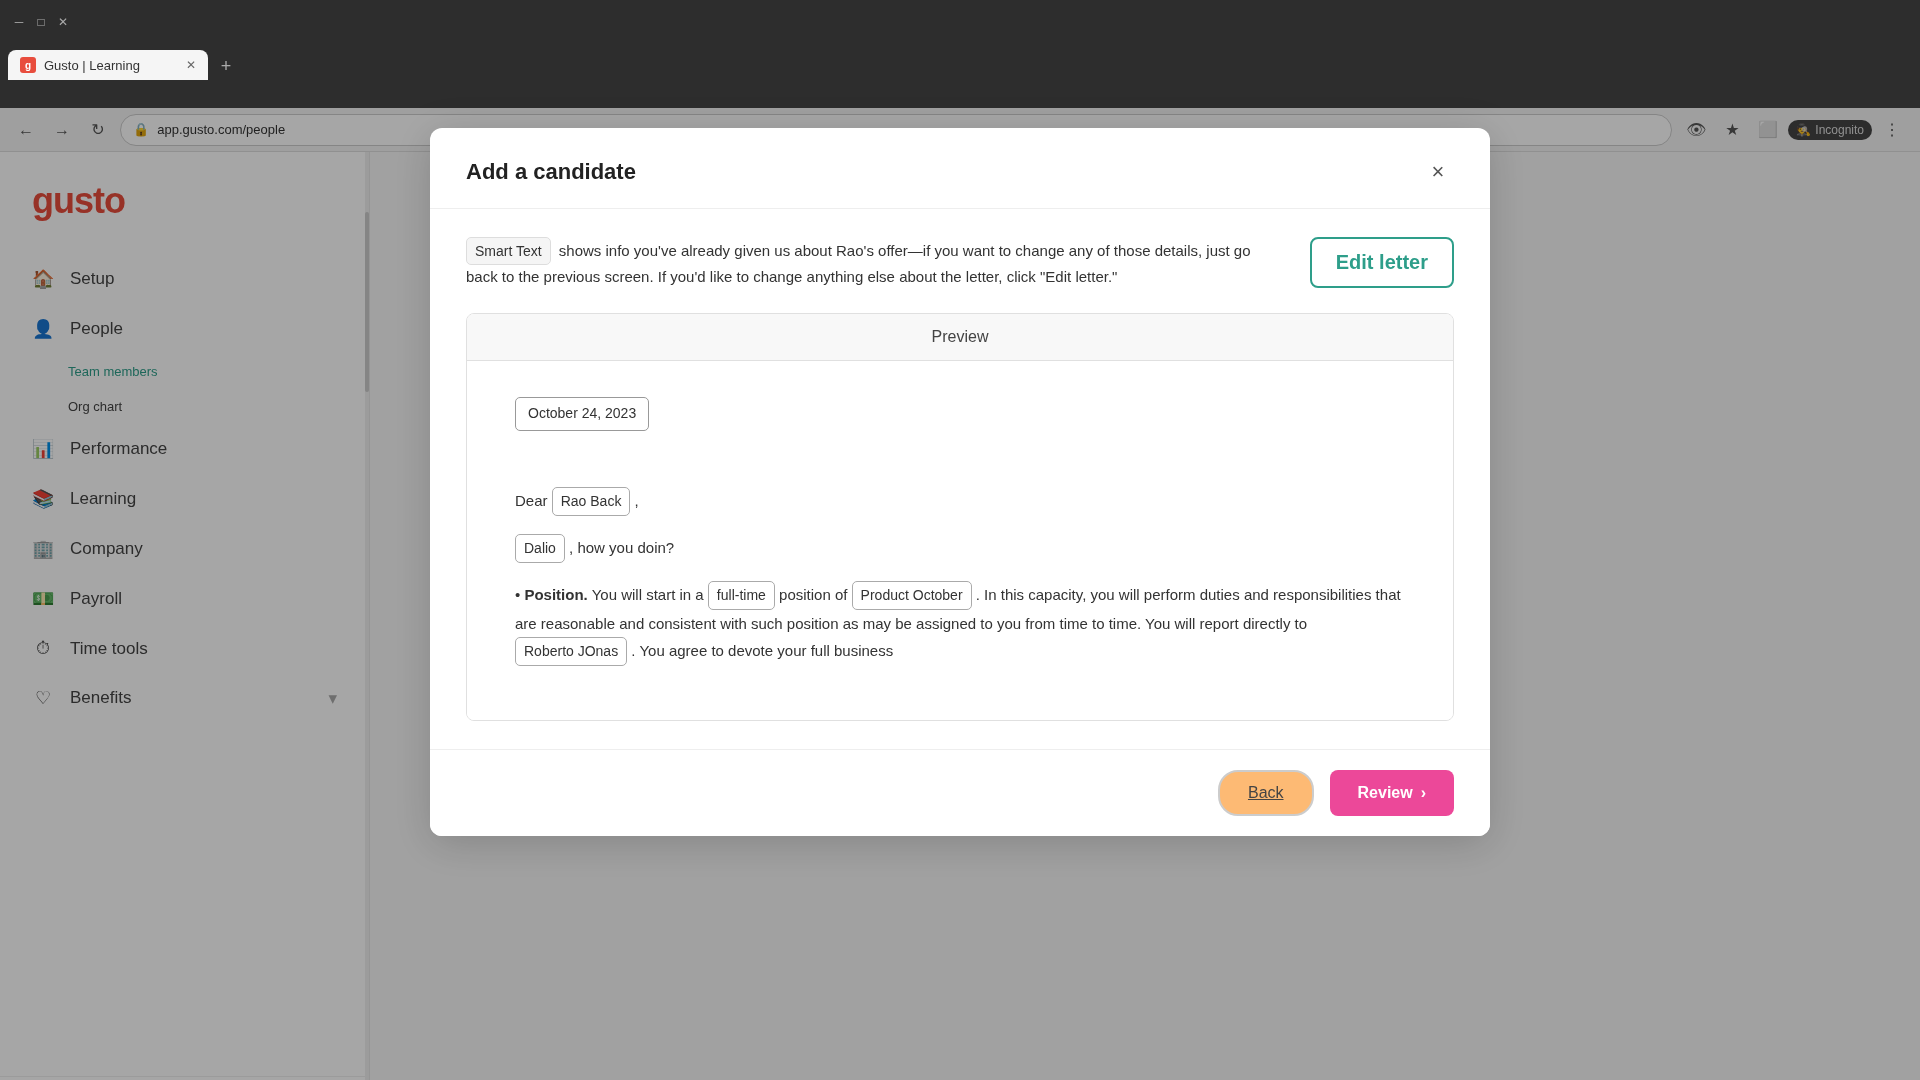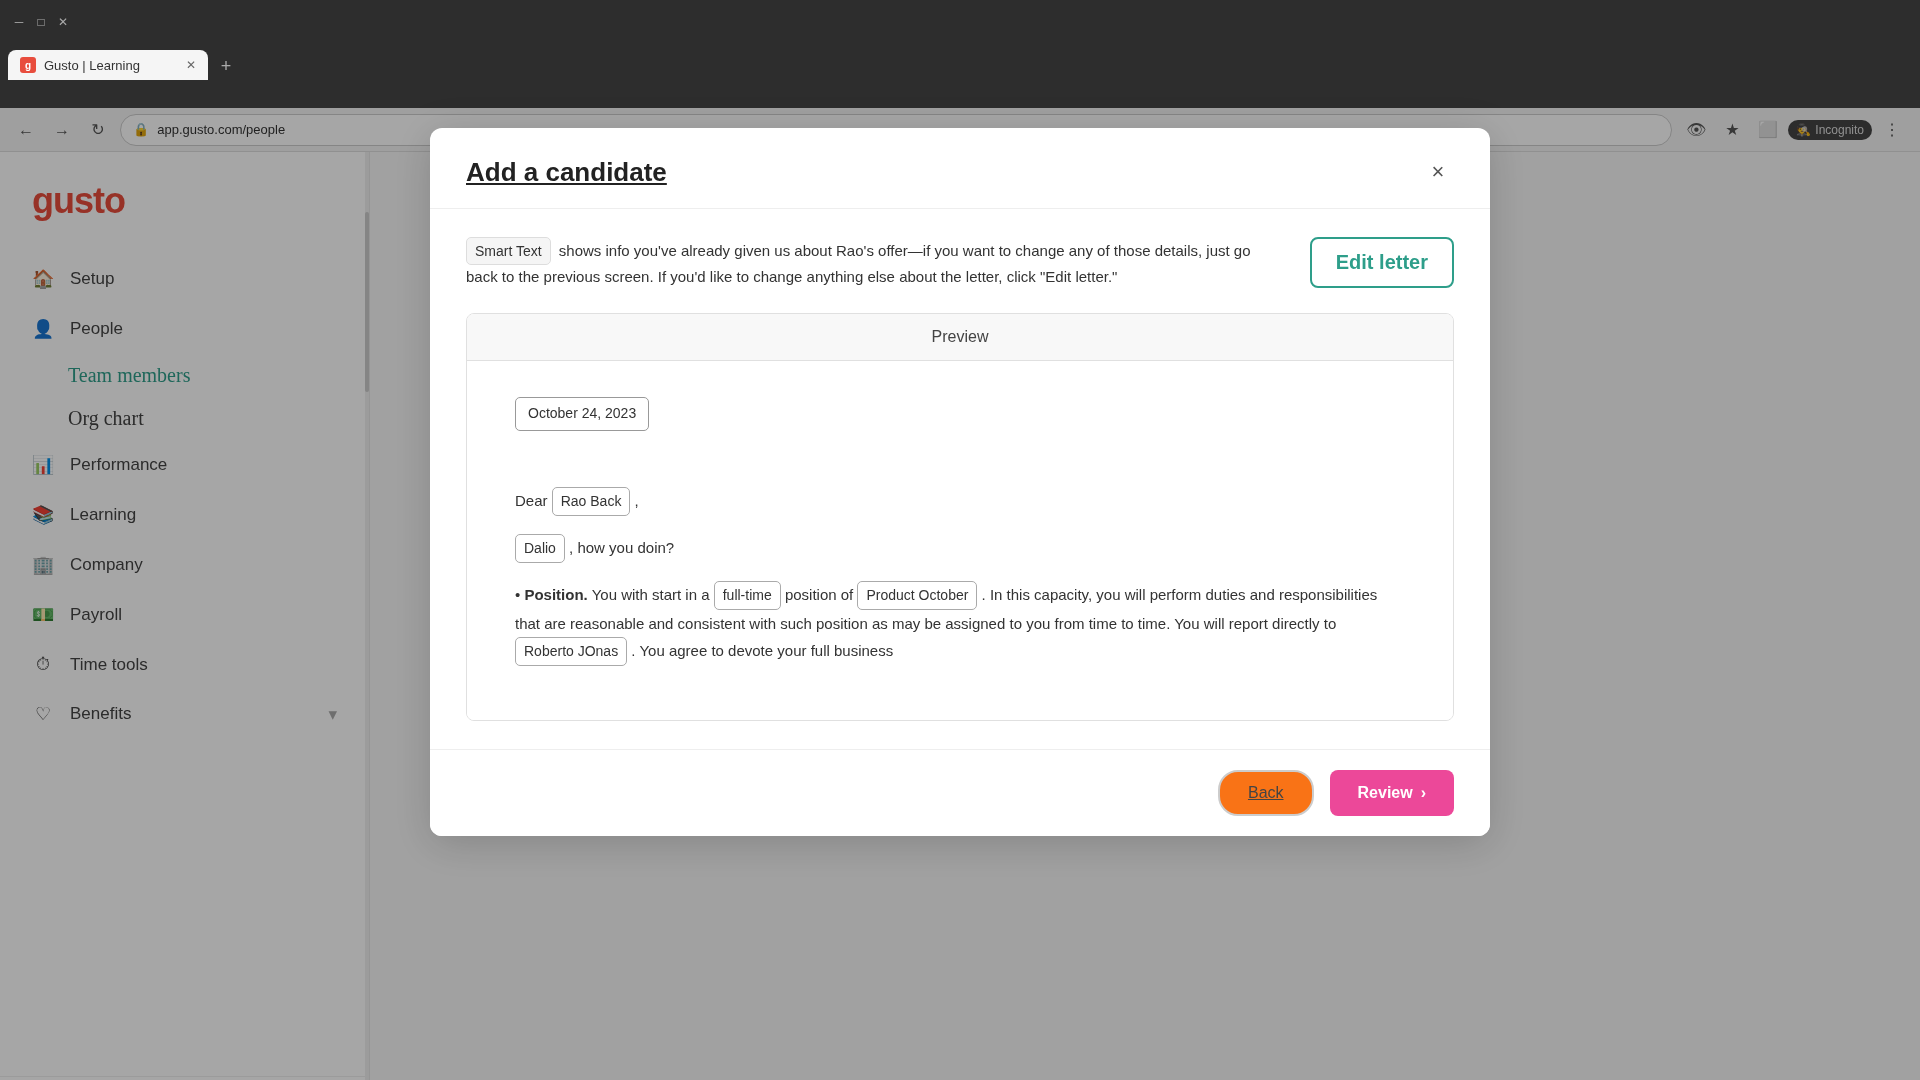--- a/index.html
+++ b/index.html
@@ -190,24 +190,23 @@
       position: relative;
     }
     .nav-icon {
       width: 22px;
       text-align: center;
       font-size: 18px;
       color: inherit;
     }
     .nav-sub-item {
       padding: 10px 32px 10px 68px;
-      font-size: 20px;
+      font-size: 13px;
       color: #444;
       cursor: pointer;
-      font-family: Liberation Serif, serif;
     }
     .nav-sub-item.active { color: #2e9e8a; }
     .sidebar-footer {
       padding: 16px 32px;
       display: flex;
       gap: 8px;
       font-size: 13px;
       color: #666;
       border-top: 1px solid #eee;
     }
@@ -265,24 +264,23 @@
       box-shadow: 0 8px 40px rgba(0,0,0,0.18);
     }
     .modal-header {
       padding: 28px 36px 20px;
       display: flex;
       align-items: center;
       justify-content: space-between;
       border-bottom: 1px solid #eee;
     }
     .modal-title {
-      font-size: 26px;
+      font-size: 22px;
       font-weight: 600;
       color: #222;
-      text-decoration: underline;
     }
     .modal-close {
       width: 32px;
       height: 32px;
       display: flex;
       align-items: center;
       justify-content: center;
       color: #555;
       font-size: 22px;
       cursor: pointer;
@@ -394,21 +392,21 @@
       display: flex;
       justify-content: flex-end;
       gap: 16px;
       border-top: 1px solid #eee;
       background: white;
     }
     .back-btn {
       padding: 12px 28px;
       border: 2px solid #ccc;
       border-radius: 20px;
-      background: #f97316;
+      background: #fdba74;
       color: #444;
       font-size: 16px;
       font-weight: 500;
       cursor: pointer;
       text-decoration: underline;
     }
     .review-btn {
       padding: 12px 28px;
       background: #ec4899;
       border: none;
@@ -559,21 +557,21 @@
           <div class="preview-line">
             <span class="inline-tag">Dalio</span>
             <span class="preview-text">, how you doin?</span>
           </div>
 
 
           <div class="preview-line">
             <span class="preview-text">• </span>
             <span class="preview-text bold-label">Position.</span>
             <span class="preview-text"> </span>
-            <span class="preview-text">You with start in a</span>
+            <span class="preview-text">You will start in a</span>
             <span> </span>
             <span class="inline-tag">full-time</span>
             <span> </span>
             <span class="preview-text">position of</span>
             <span> </span>
             <span class="inline-tag">Product October</span>
             <span class="preview-text">. In this capacity, you will perform duties and responsibilities that are reasonable and consistent with such position as may be assigned to you from time to time. You will report directly to</span>
             <span> </span>
             <span class="inline-tag">Roberto JOnas</span>
             <span class="preview-text">. You agree to devote your full business</span>

